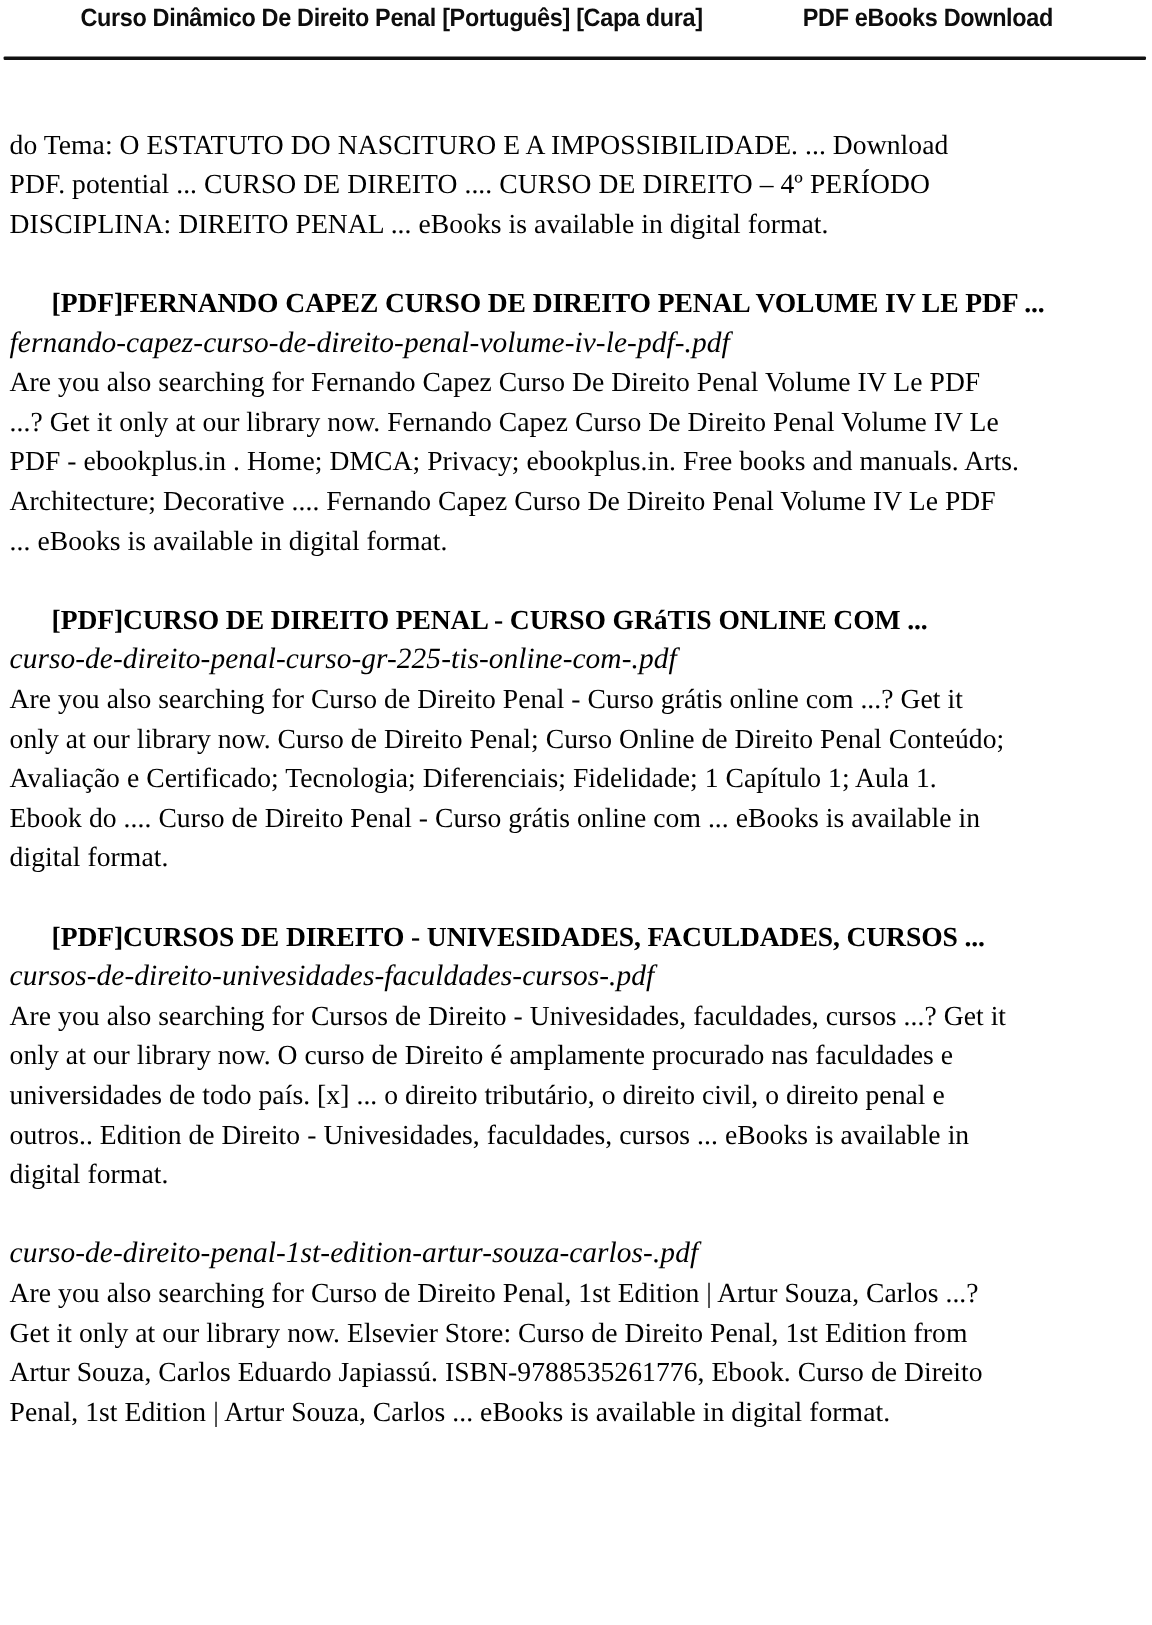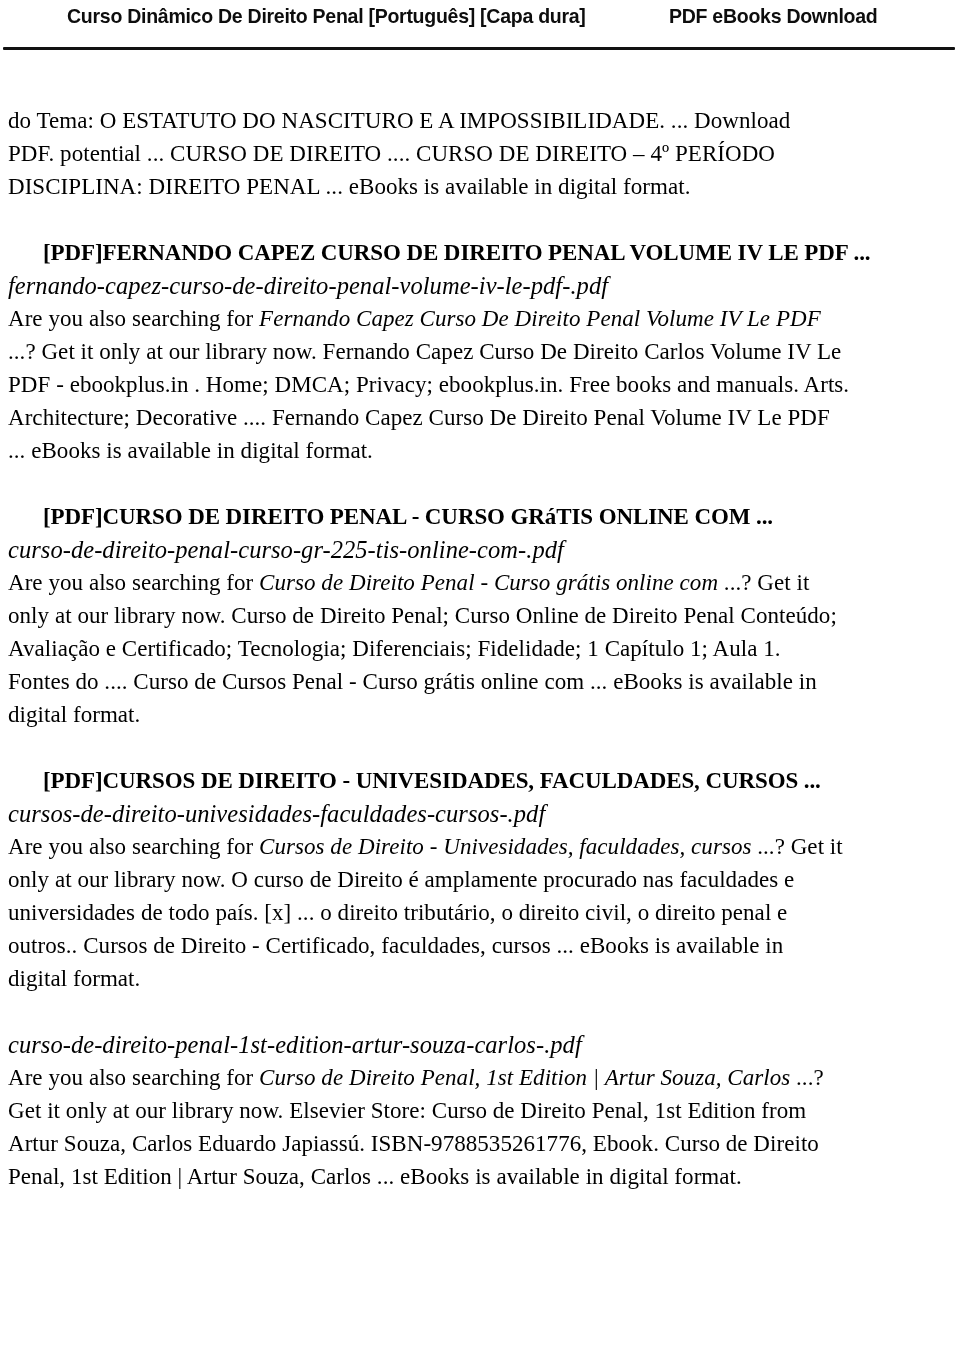--- a/index.html
+++ b/index.html
@@ -83,21 +83,20 @@
     letter-spacing: 0.05px;
   }
 
   .line.head {
     font-weight: bold;
     letter-spacing: -0.1px;
     margin-left: 35px;
   }
 
   .ital {
-    font-style: italic;
   }
 
   .filename {
     font-size: 24.5px;
     line-height: 33px;
     font-style: italic;
   }
 </style>
 </head>
 <body>
@@ -114,41 +113,41 @@
   <div class="content">
       <div class="block">
         <div class="line"><span>do Tema: O ESTATUTO DO NASCITURO E A IMPOSSIBILIDADE. ... Download</span></div>
         <div class="line"><span>PDF. potential ... CURSO DE DIREITO .... CURSO DE DIREITO – 4º PERÍODO</span></div>
         <div class="line"><span>DISCIPLINA: DIREITO PENAL ... eBooks is available in digital format.</span></div>
       </div>
       <div class="block">
         <div class="line head">[PDF]FERNANDO CAPEZ CURSO DE DIREITO PENAL VOLUME IV LE PDF ...</div>
         <div class="line filename">fernando-capez-curso-de-direito-penal-volume-iv-le-pdf-.pdf</div>
         <div class="line"><span>Are you also searching for </span><span class="ital">Fernando Capez Curso De Direito Penal Volume IV Le PDF</span></div>
-        <div class="line"><span>...? Get it only at our library now. Fernando Capez Curso De Direito Carlos Volume IV Le</span></div>
+        <div class="line"><span>...? Get it only at our library now. Fernando Capez Curso De Direito Penal Volume IV Le</span></div>
         <div class="line"><span>PDF - ebookplus.in . Home; DMCA; Privacy; ebookplus.in. Free books and manuals. Arts.</span></div>
         <div class="line"><span>Architecture; Decorative .... Fernando Capez Curso De Direito Penal Volume IV Le PDF</span></div>
         <div class="line"><span>... eBooks is available in digital format.</span></div>
       </div>
       <div class="block">
         <div class="line head">[PDF]CURSO DE DIREITO PENAL - CURSO GRáTIS ONLINE COM ...</div>
         <div class="line filename">curso-de-direito-penal-curso-gr-225-tis-online-com-.pdf</div>
         <div class="line"><span>Are you also searching for </span><span class="ital">Curso de Direito Penal - Curso grátis online com </span><span>...? Get it</span></div>
         <div class="line"><span>only at our library now. Curso de Direito Penal; Curso Online de Direito Penal Conteúdo;</span></div>
         <div class="line"><span>Avaliação e Certificado; Tecnologia; Diferenciais; Fidelidade; 1 Capítulo 1; Aula 1.</span></div>
-        <div class="line"><span>Fontes do .... Curso de Cursos Penal - Curso grátis online com ... eBooks is available in</span></div>
+        <div class="line"><span>Ebook do .... Curso de Direito Penal - Curso grátis online com ... eBooks is available in</span></div>
         <div class="line"><span>digital format.</span></div>
       </div>
       <div class="block">
         <div class="line head">[PDF]CURSOS DE DIREITO - UNIVESIDADES, FACULDADES, CURSOS ...</div>
         <div class="line filename">cursos-de-direito-univesidades-faculdades-cursos-.pdf</div>
         <div class="line"><span>Are you also searching for </span><span class="ital">Cursos de Direito - Univesidades, faculdades, cursos </span><span>...? Get it</span></div>
         <div class="line"><span>only at our library now. O curso de Direito é amplamente procurado nas faculdades e</span></div>
         <div class="line"><span>universidades de todo país. [x] ... o direito tributário, o direito civil, o direito penal e</span></div>
-        <div class="line"><span>outros.. Cursos de Direito - Certificado, faculdades, cursos ... eBooks is available in</span></div>
+        <div class="line"><span>outros.. Edition de Direito - Univesidades, faculdades, cursos ... eBooks is available in</span></div>
         <div class="line"><span>digital format.</span></div>
       </div>
       <div class="block">
         <div class="line filename">curso-de-direito-penal-1st-edition-artur-souza-carlos-.pdf</div>
         <div class="line"><span>Are you also searching for </span><span class="ital">Curso de Direito Penal, 1st Edition | Artur Souza, Carlos </span><span>...?</span></div>
         <div class="line"><span>Get it only at our library now. Elsevier Store: Curso de Direito Penal, 1st Edition from</span></div>
         <div class="line"><span>Artur Souza, Carlos Eduardo Japiassú. ISBN-9788535261776, Ebook. Curso de Direito</span></div>
         <div class="line"><span>Penal, 1st Edition | Artur Souza, Carlos ... eBooks is available in digital format.</span></div>
       </div>
     </div>

